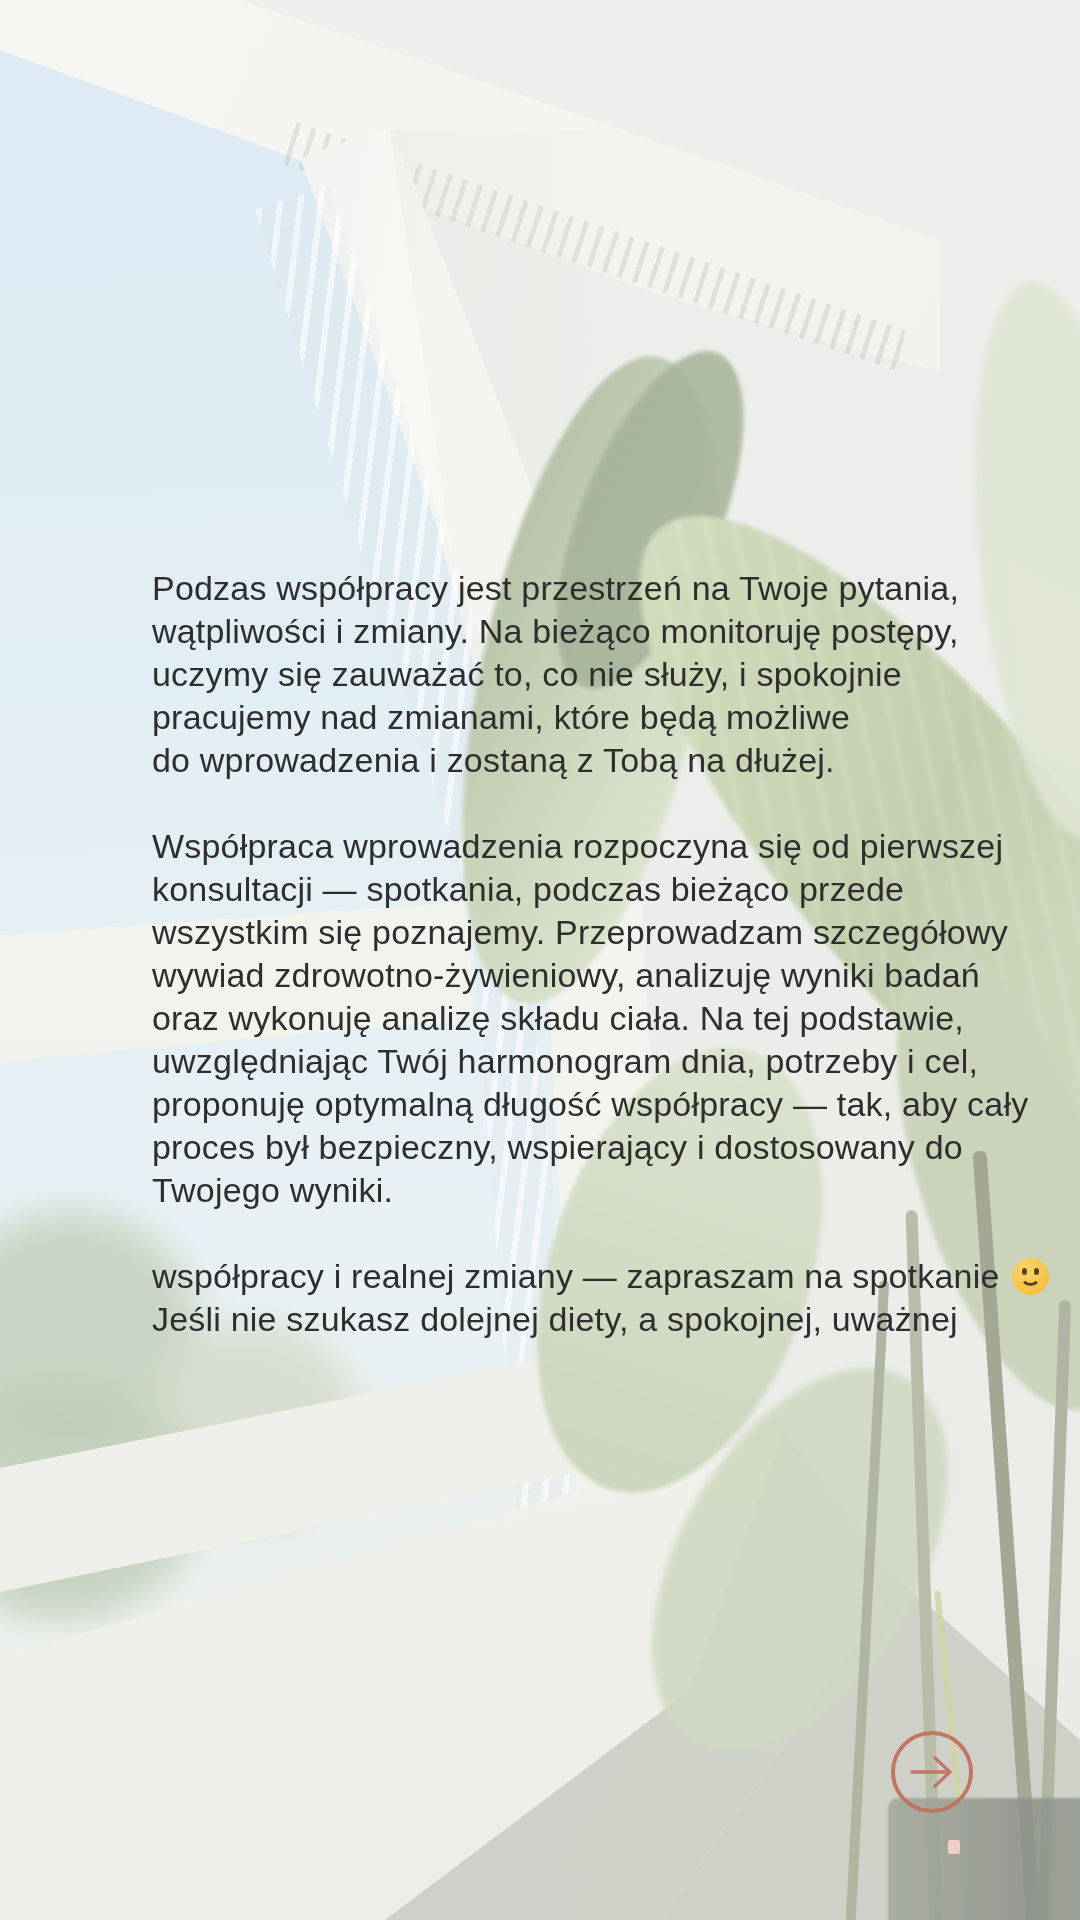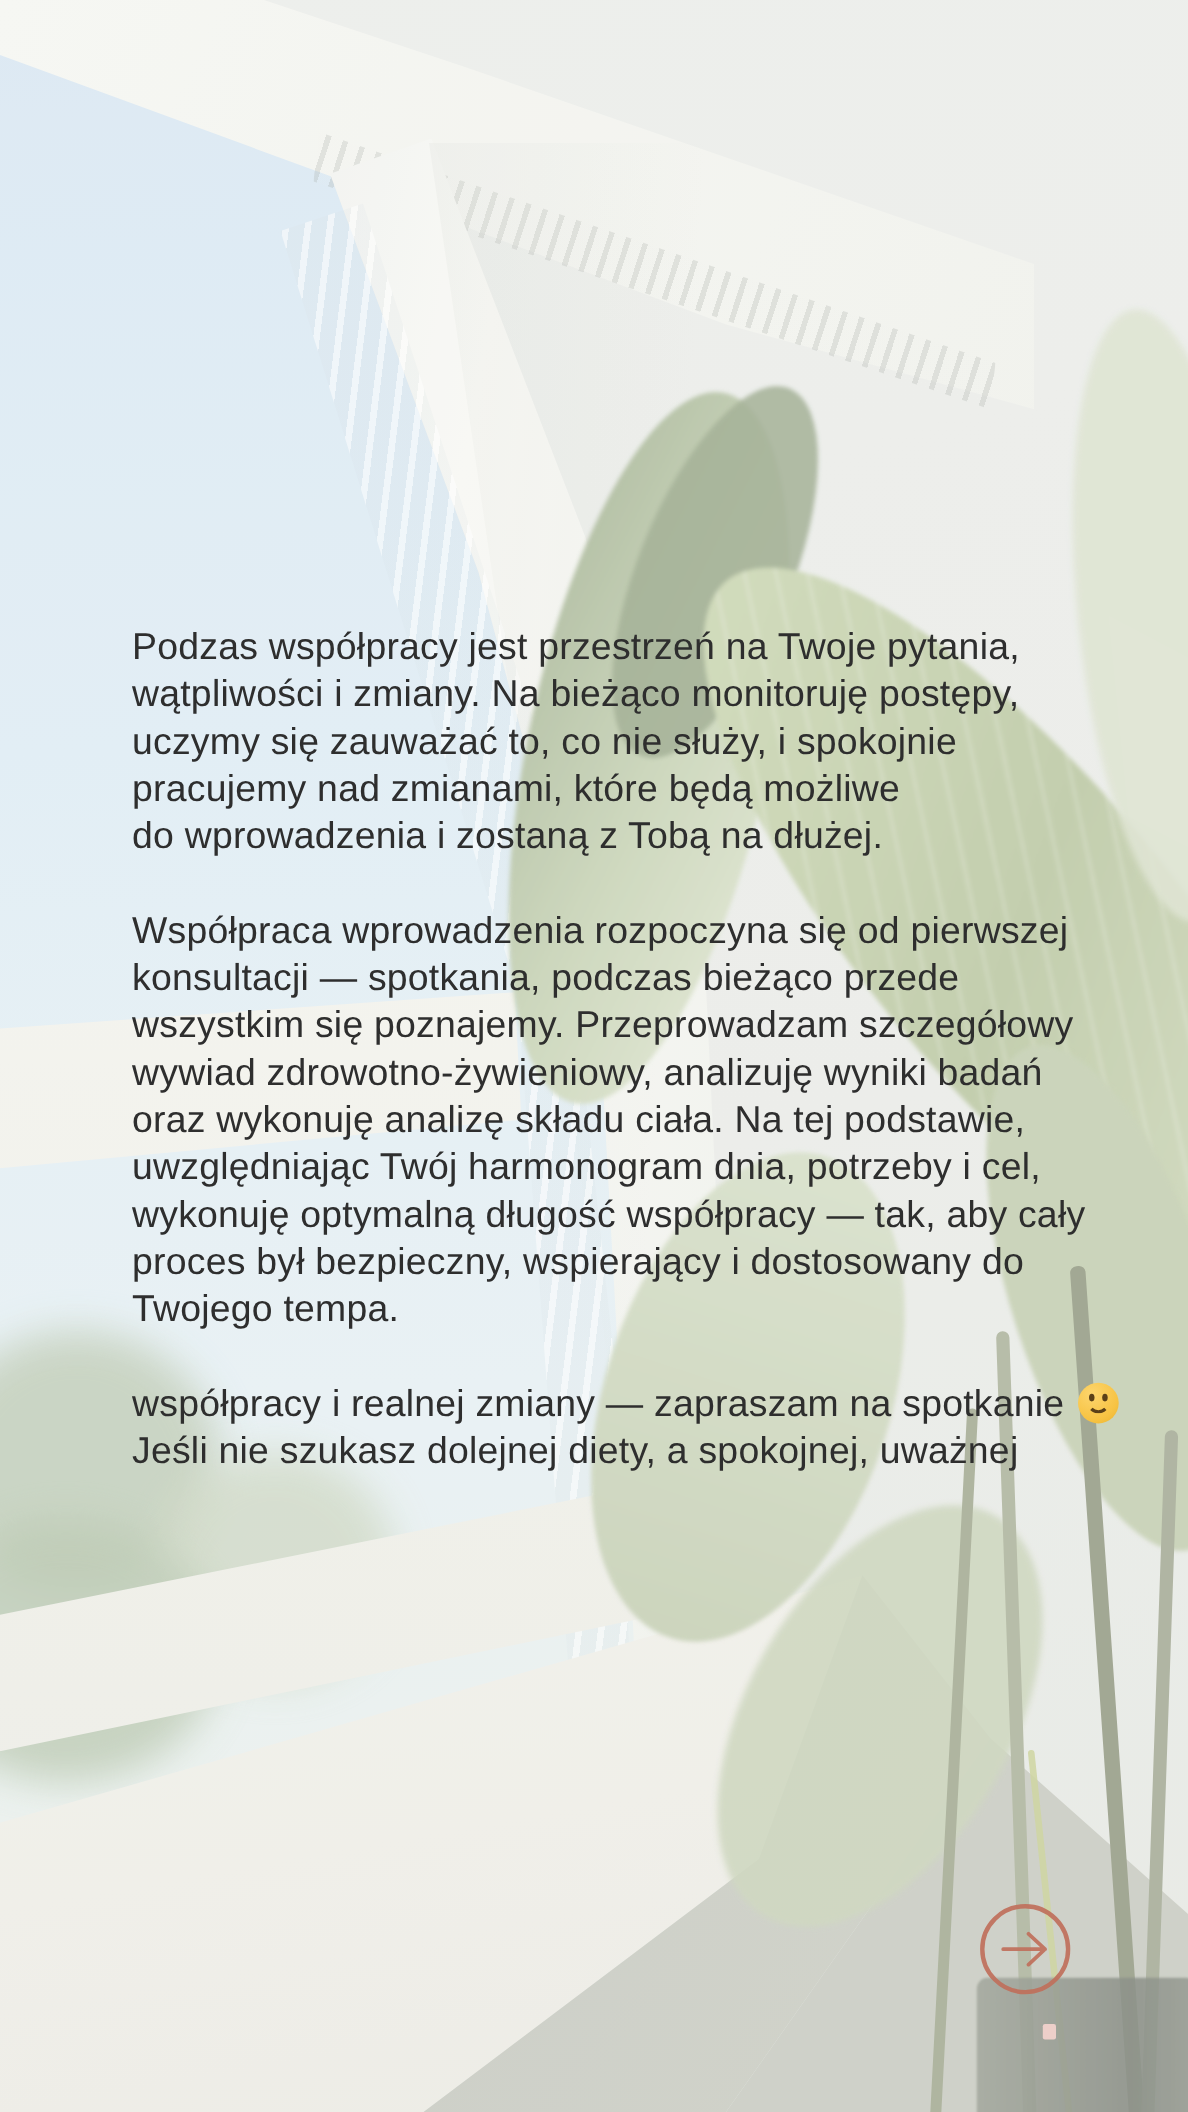--- a/index.html
+++ b/index.html
@@ -70,21 +70,21 @@
   .stem5{left:952px;top:1590px;width:6px;height:340px;transform:rotate(-6deg);background:#c3cb8a;opacity:.85;}
   .pot{left:888px;top:1798px;width:200px;height:130px;border-radius:10px 10px 0 0;filter:blur(1px);opacity:.85;
     background:linear-gradient(90deg,#8b9184,#6e746a 70%,#7c8277);}
   .pot-label{left:948px;top:1840px;width:12px;height:14px;background:#e9c3bc;border-radius:2px;}
   .wash{left:0;top:0;width:1080px;height:1920px;background:rgba(252,252,250,.22);}
 
   
   .story-text{left:120px;top:567px;right:40px;color:#2e2e2e;font-size:34px;}
   .story-text .para{position:static;}
   .story-text .para + .para{margin-top:43px;}
-  .story-text .line{position:static;height:43px;line-height:43px;white-space:nowrap;letter-spacing:.2px;}
+  .story-text .line{position:static;height:43px;line-height:43px;white-space:nowrap;letter-spacing:.2px;margin-left:32px;}
 
   
   .emoji{position:relative;display:inline-block;width:37px;height:37px;border-radius:50%;
     margin-left:12px;vertical-align:-7px;
     background:radial-gradient(circle at 35% 28%,#fdd56e,#f7c343 65%,#eab22e);}
   .emoji .eye{position:absolute;width:5px;height:7px;border-radius:50%;background:#5b4018;top:10px;}
   .emoji .eye.l{left:10px;}  .emoji .eye.r{right:10px;}
   .emoji .mouth{position:absolute;left:8px;right:8px;top:7px;height:21px;border:3px solid transparent;
     border-bottom-color:#5b4018;border-radius:50%;}
 
@@ -140,23 +140,23 @@
         <div class="line">pracujemy nad zmianami, które będą możliwe</div>
         <div class="line">do wprowadzenia i zostaną z Tobą na dłużej.</div>
       </div>
       <div class="para">
         <div class="line">Współpraca wprowadzenia rozpoczyna się od pierwszej</div>
         <div class="line">konsultacji — spotkania, podczas bieżąco przede</div>
         <div class="line">wszystkim się poznajemy. Przeprowadzam szczegółowy</div>
         <div class="line">wywiad zdrowotno-żywieniowy, analizuję wyniki badań</div>
         <div class="line">oraz wykonuję analizę składu ciała. Na tej podstawie,</div>
         <div class="line">uwzględniając Twój harmonogram dnia, potrzeby i cel,</div>
-        <div class="line">wykonuję optymalną długość współpracy — tak, aby cały</div>
+        <div class="line">proponuję optymalną długość współpracy — tak, aby cały</div>
         <div class="line">proces był bezpieczny, wspierający i dostosowany do</div>
-        <div class="line">Twojego tempa.</div>
+        <div class="line">Twojego wyniki.</div>
       </div>
       <div class="para">
         <div class="line">współpracy i realnej zmiany — zapraszam na spotkanie<span class="emoji" style="background: radial-gradient(circle at 35% 28%, rgb(253, 213, 110), rgb(247, 195, 67) 65%, rgb(234, 178, 46));"><span class="eye l"></span><span class="eye r"></span><span class="mouth"></span></span></div>
         <div class="line">Jeśli nie szukasz dolejnej diety, a spokojnej, uważnej</div>
       </div>
     </div>
 
   <div class="next-btn" style="border-color: rgb(192, 112, 92);">
     <svg width="46" height="34" viewBox="0 0 46 34">
       <path d="M3 17 H41 M26 3 L41 17 L26 31" fill="none" stroke="#c0705c" stroke-width="3.4" stroke-linecap="round" stroke-linejoin="round"></path>

